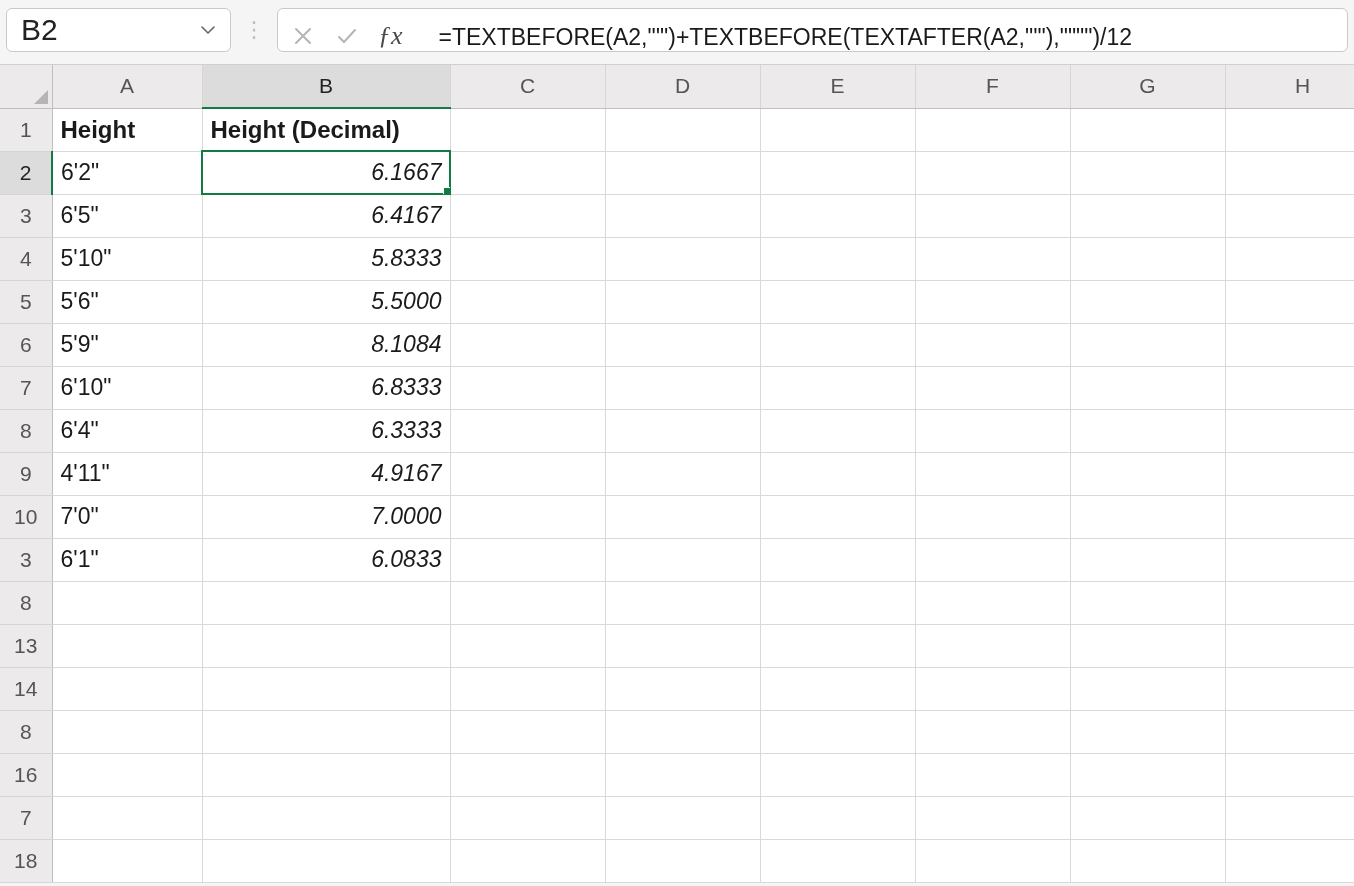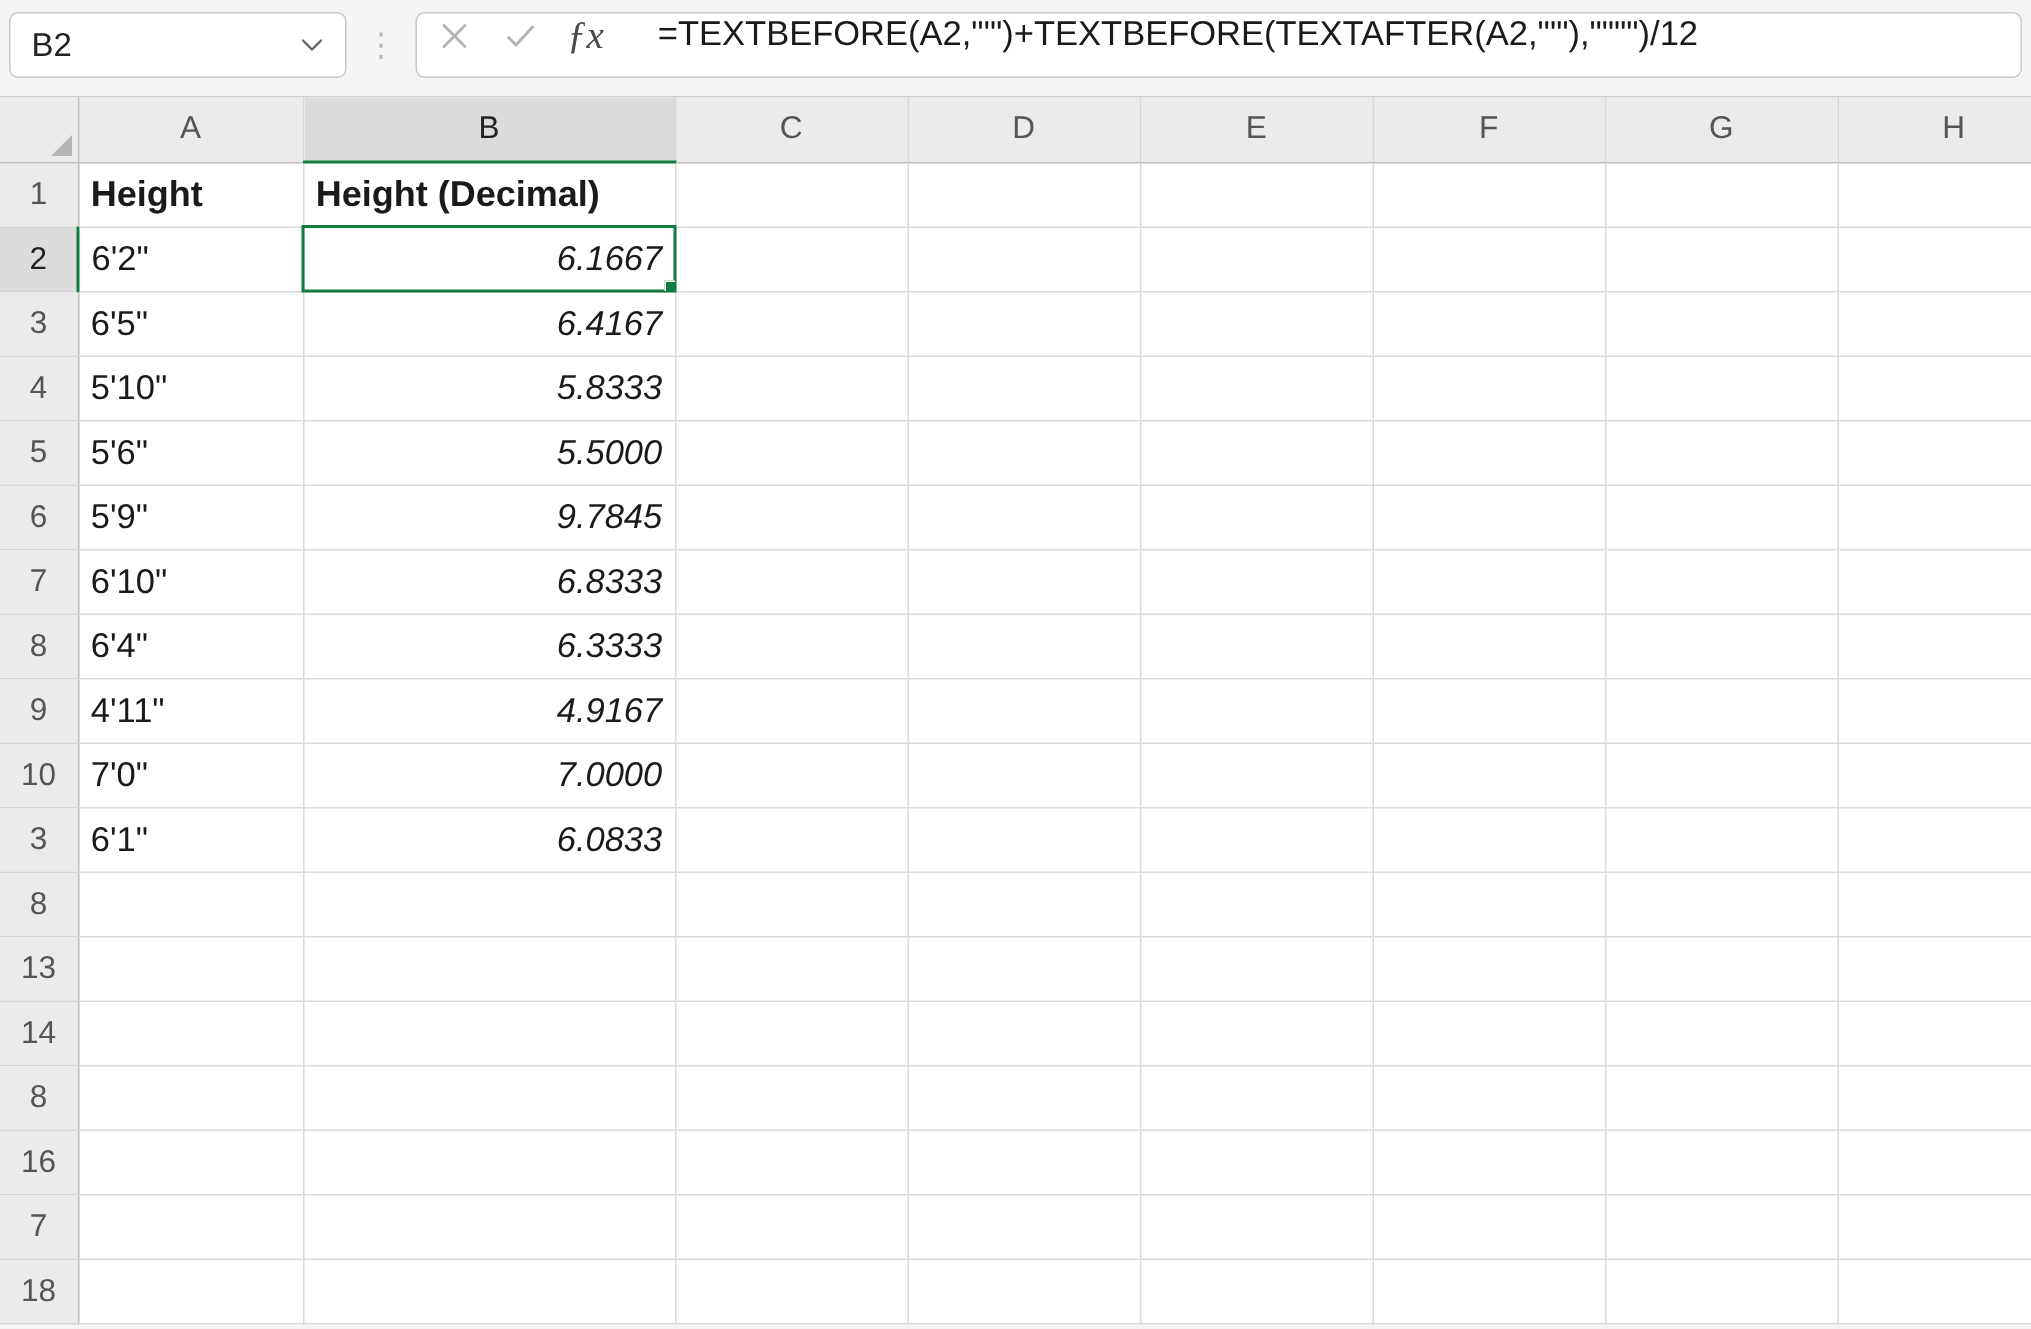--- a/index.html
+++ b/index.html
@@ -24,21 +24,21 @@
     border: 1px solid #c9c9c9;
     border-radius: 6px;
     height: 44px;
     width: 225px;
     display: flex;
     align-items: center;
     padding: 0 12px 0 14px;
     justify-content: space-between;
   }
   .name-box span.txt {
-    font-size: 22px;
+    font-size: 30px;
     color: #222;
   }
   .chev {
     width: 20px; height: 20px;
     display:inline-flex; align-items:center; justify-content:center;
     color:#555;
   }
   .sep { color:#bdbdbd; font-size:22px; padding:0 2px; user-select:none;}
   .fb-icons {
     display:flex; align-items:center; gap:14px;
@@ -52,21 +52,21 @@
   .fx {
     font-family: "Times New Roman", serif;
     font-style: italic;
     font-size: 26px;
     color:#4a4a4a;
     padding:0 6px 0 2px;
   }
   .formula-wrap {
     flex:1;
     display:flex;
-    align-items:flex-start;
+    align-items:flex-end;
     background:#fff;
     border:1px solid #c9c9c9;
     border-radius:6px;
     height:44px;
   }
   .formula-wrap .fb-icons { padding-left:10px; }
   .formula-wrap .fx { margin-right:6px;}
   .formula-text { padding-left:18px; font-size:23px; }
 
   .grid-area {
@@ -263,21 +263,21 @@
           <td class="cell"></td>
           <td class="cell"></td>
           <td class="cell"></td>
           <td class="cell"></td>
           <td class="cell"></td>
           <td class="cell"></td>
         </tr>
         <tr>
           <td class="rowh">6</td>
           <td class="cell">5'9"</td>
-          <td class="cell right">9.7845</td>
+          <td class="cell right">8.1084</td>
           <td class="cell"></td>
           <td class="cell"></td>
           <td class="cell"></td>
           <td class="cell"></td>
           <td class="cell"></td>
           <td class="cell"></td>
         </tr>
         <tr>
           <td class="rowh">7</td>
           <td class="cell">6'10"</td>

